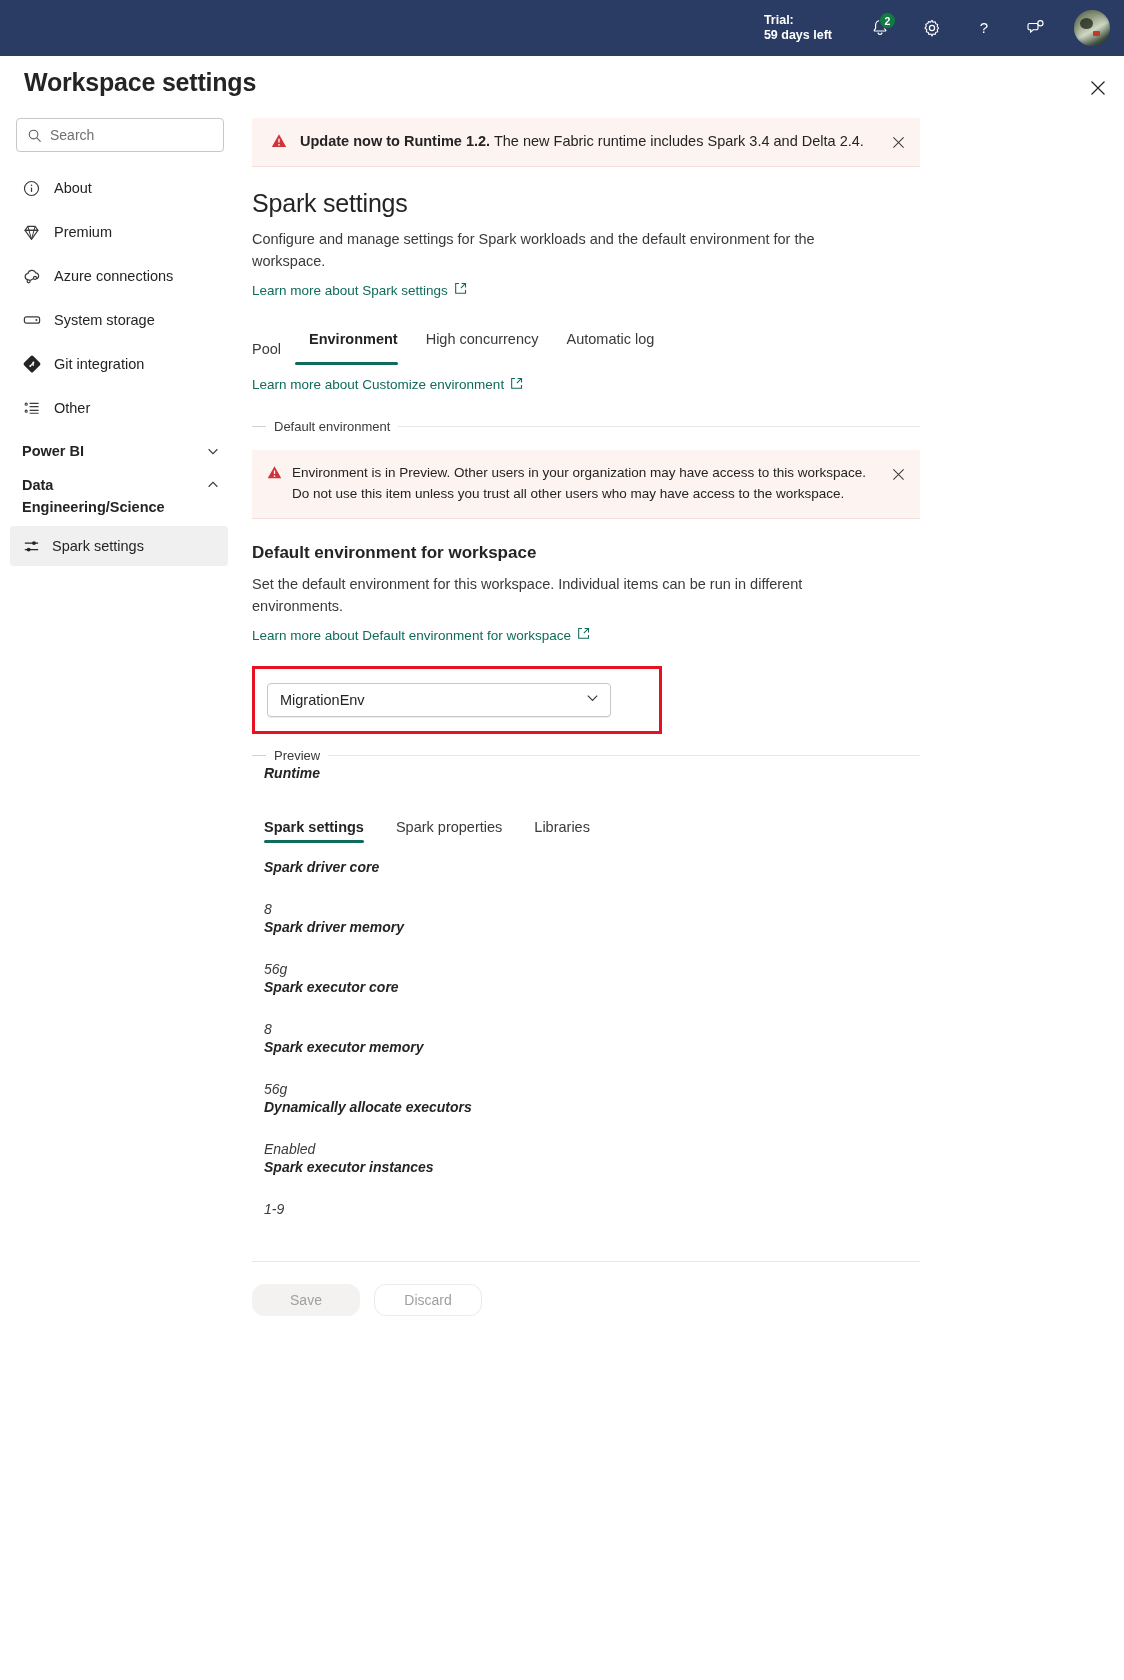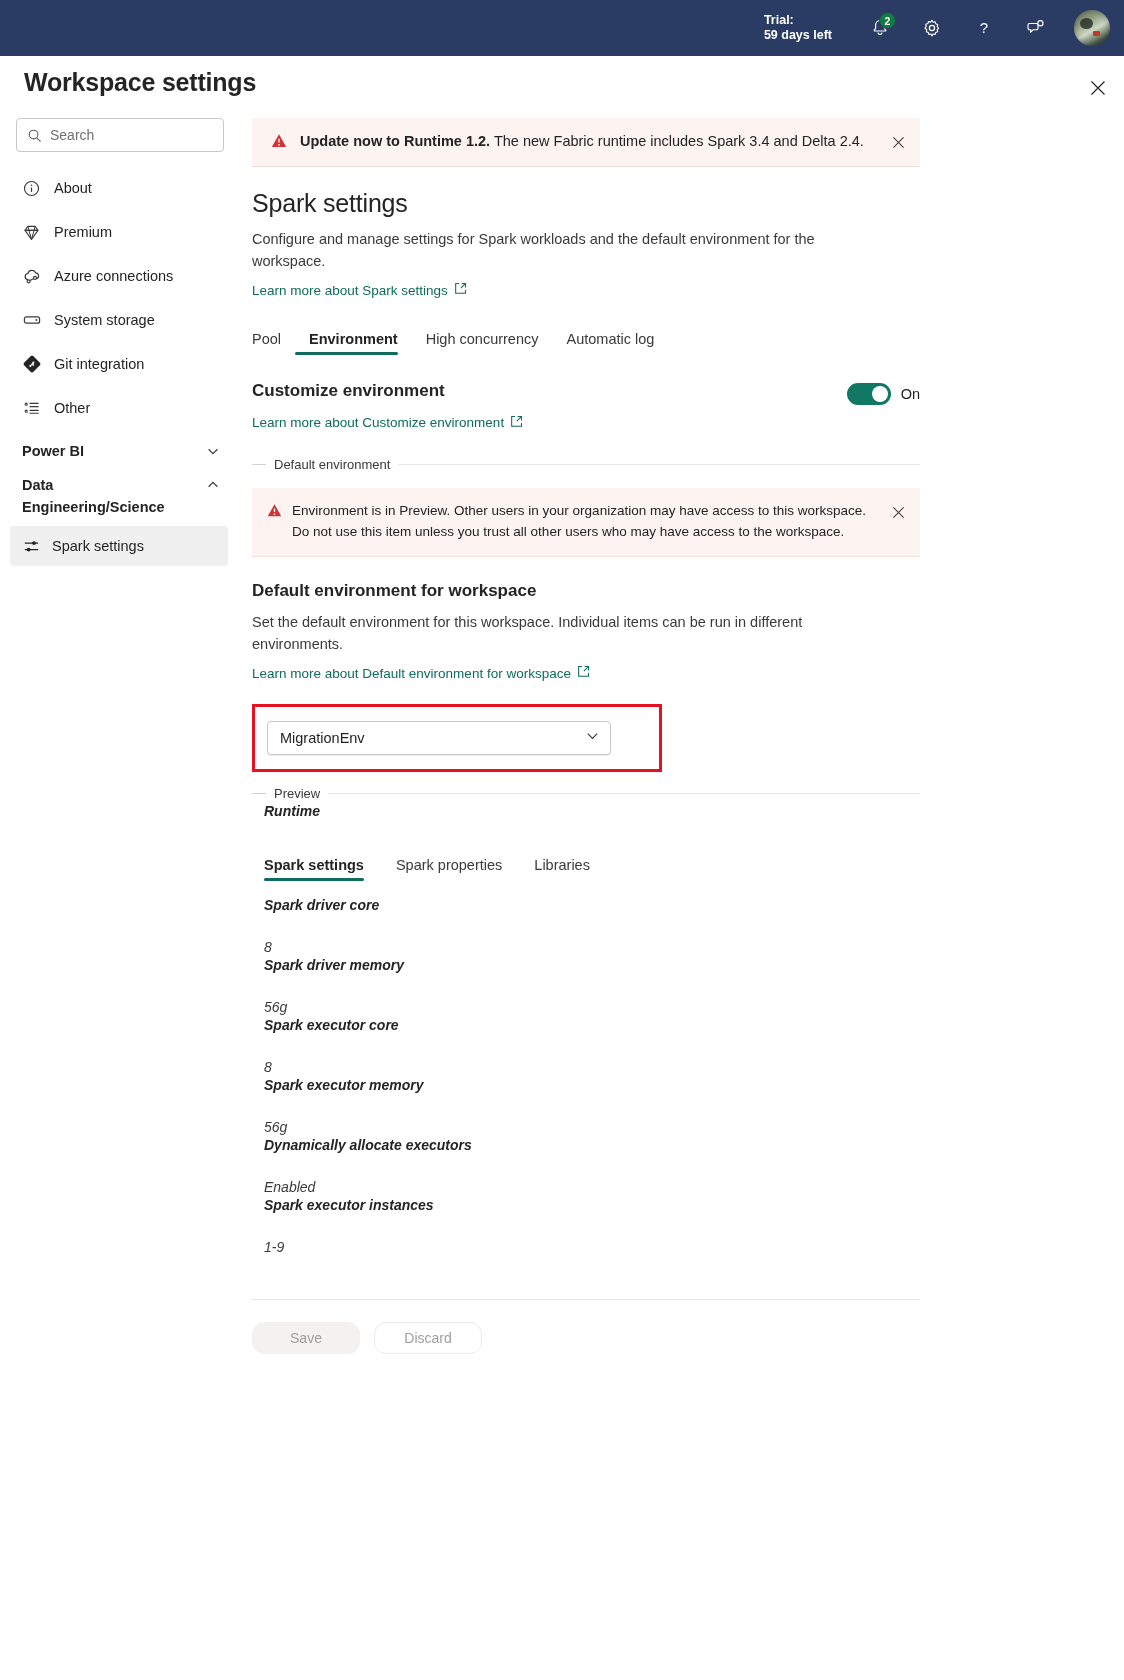--- a/index.html
+++ b/index.html
@@ -126,21 +126,21 @@
   a.link {
     display: inline-flex; align-items: center; gap: 6px;
     color: #0f6b5c; font-size: 13.5px; text-decoration: none; margin-top: 10px;
   }
 
   .tabs { display: flex; gap: 0; margin-top: 26px; border-bottom: 0; }
   .tab {
     font-size: 14.5px; color: #3b3a39; padding: 6px 14px 10px 14px;
     cursor: pointer; position: relative;
   }
-  .tab:first-child { padding-left: 0; }
+  .tab:first-child { padding-left: 0; margin-top: 10px; }
   .tab.active { color: #242424; font-weight: bold; }
   .tab.active::after {
     content: ""; position: absolute; left: 0; right: 14px; bottom: 2px;
     height: 3px; background: #0f6b5c; border-radius: 2px;
   }
   .tab:first-child.active::after { left: 0; right: 14px; }
 
   .row-between { display: flex; align-items: flex-start; justify-content: space-between; }
   h2.sub-title { font-size: 17px; font-weight: bold; color: #242424; margin-top: 24px; }
   .toggle-wrap { display: flex; align-items: center; gap: 10px; margin-top: 26px; }
@@ -403,29 +403,20 @@
 
   
   <div class="tabs">
     <div class="tab">Pool</div>
     <div class="tab active">Environment</div>
     <div class="tab">High concurrency</div>
     <div class="tab">Automatic log</div>
   </div>
 
   
-  <div class="row-between">
-    <h2 class="sub-title">Customize environment</h2>
-    <div class="toggle-wrap">
-      <div class="toggle">
-        <div class="knob"></div>
-      </div>
-      <span class="toggle-label">On</span>
-    </div>
-  </div>
   <a class="link" href="#">
     <span>Learn more about Customize environment</span>
     <span>
       <svg width="13" height="13" viewBox="0 0 14 14">
         <path d="M5.4 1.6H1.8v10.6h10.6V8.6" fill="none" stroke="#0f6b5c" stroke-width="1.15"></path>
         <path d="M8.2 1.6h4.2v4.2M12.4 1.6L7.4 6.6" fill="none" stroke="#0f6b5c" stroke-width="1.15"></path>
       </svg>
     </span>
   </a>
 

